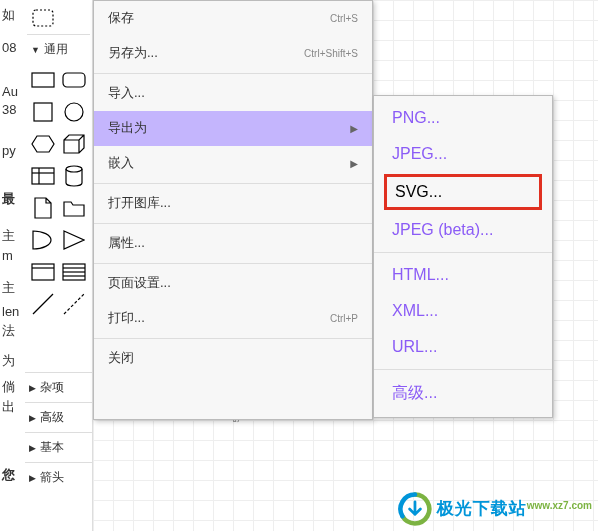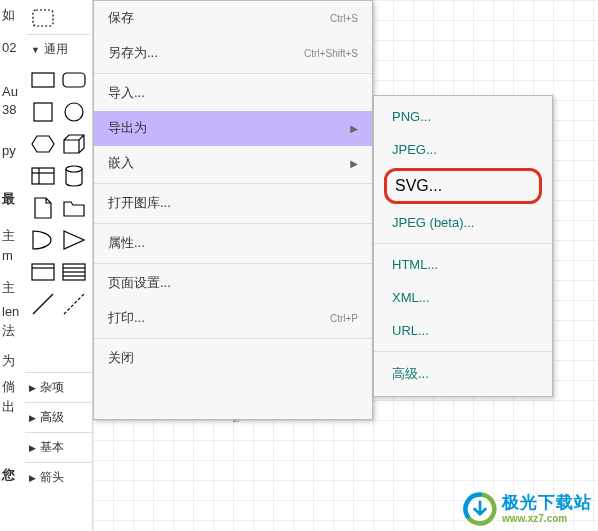--- a/index.html
+++ b/index.html
@@ -14,38 +14,38 @@
 .category:first-of-type { border-top: none; }
 .cat-arrow { margin-right: 4px; font-size: 9px; }
 .dashed-sel { stroke-dasharray: 2,2; }
 .main-menu { position: absolute; left: 93px; top: 0; width: 280px; height: 420px; background: #f7f7f7; border: 1px solid #bbb; box-shadow: 2px 2px 5px rgba(0,0,0,0.2); z-index: 5; }
 .menu-item { display: flex; align-items: center; justify-content: space-between; padding: 8px 14px; font-size: 13px; color: #333; cursor: pointer; border-bottom: 1px solid transparent; }
 .menu-item.hover { background: #c4b5fd; }
 .menu-sep { height: 1px; background: #ddd; margin: 2px 0; }
 .menu-shortcut { color: #888; font-size: 10px; }
 .menu-sub-arrow { color: #666; font-size: 10px; }
 .submenu { position: absolute; left: 373px; top: 95px; width: 180px; background: #f7f7f7; border: 1px solid #bbb; box-shadow: 2px 2px 5px rgba(0,0,0,0.2); z-index: 6; padding: 4px 0; }
-.sub-item { padding: 9px 18px; font-size: 13px; color: #0f766e; cursor: pointer; }
+.sub-item { padding: 9px 18px; font-size: 16px; color: #8b5cf6; cursor: pointer; }
 .sub-sep { height: 1px; background: #ddd; margin: 4px 0; }
-.svg-highlight { border: 3px solid #e03020; border-radius: 12px; margin: 2px 10px; padding: 6px 8px; }
+.svg-highlight { border: 3px solid #e03020; border-radius: 0; margin: 2px 10px; padding: 6px 8px; }
 .canvas-bg { position: absolute; left: 93px; top: 0; right: 0; bottom: 0; background-image: linear-gradient(#eee 1px, transparent 1px), linear-gradient(90deg, #eee 1px, transparent 1px); background-size: 20px 20px; z-index: 0; }
 .ruler-label { position: absolute; font-size: 9px; color: #888; z-index: 1; }
 .watermark { position: absolute; right: 6px; bottom: 4px; display: flex; align-items: center; z-index: 10; }
 .wm-logo { width: 36px; height: 36px; margin-right: 4px; }
-.wm-text { display: flex; flex-direction: column; line-height: 1.1; }
+.wm-text { display: flex; line-height: 1.1; }
 .wm-title { font-size: 17px; font-weight: bold; color: #0095d9; letter-spacing: 1px; }
 .wm-url { font-size: 10px; color: #7cb342; font-weight: bold; }
 </style>
 </head>
 <body>
 
 <div class="canvas-bg"></div>
 
 <div class="bg-text" style="top:6px">如</div>
-<div class="bg-text" style="top:40px">02</div>
+<div class="bg-text" style="top:40px">08</div>
 <div class="bg-text" style="top:84px">Au</div>
 <div class="bg-text" style="top:102px">38</div>
 <div class="bg-text" style="top:143px">py</div>
 <div class="bg-text" style="top:190px;font-weight:bold">最</div>
 <div class="bg-text" style="top:227px">主</div>
 <div class="bg-text" style="top:248px">m</div>
 <div class="bg-text" style="top:279px">主</div>
 <div class="bg-text" style="top:304px">len</div>
 <div class="bg-text" style="top:322px">法</div>
 <div class="bg-text" style="top:352px">为</div>

